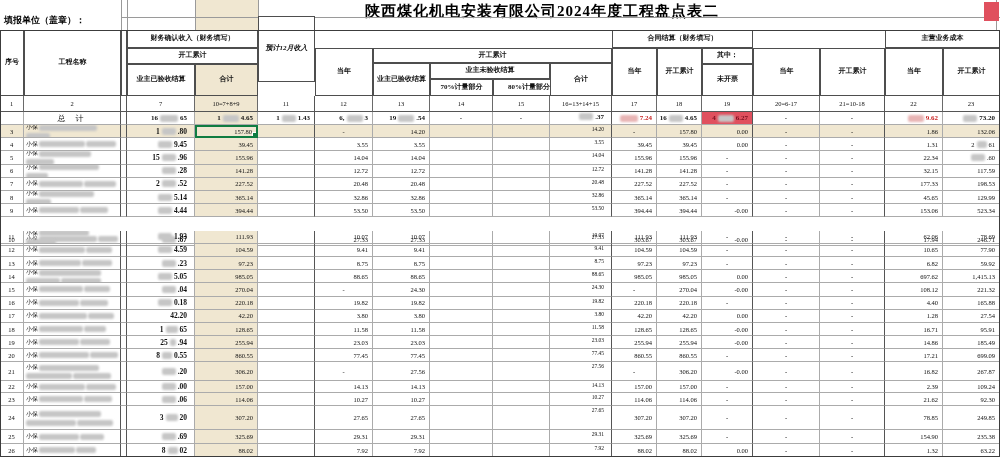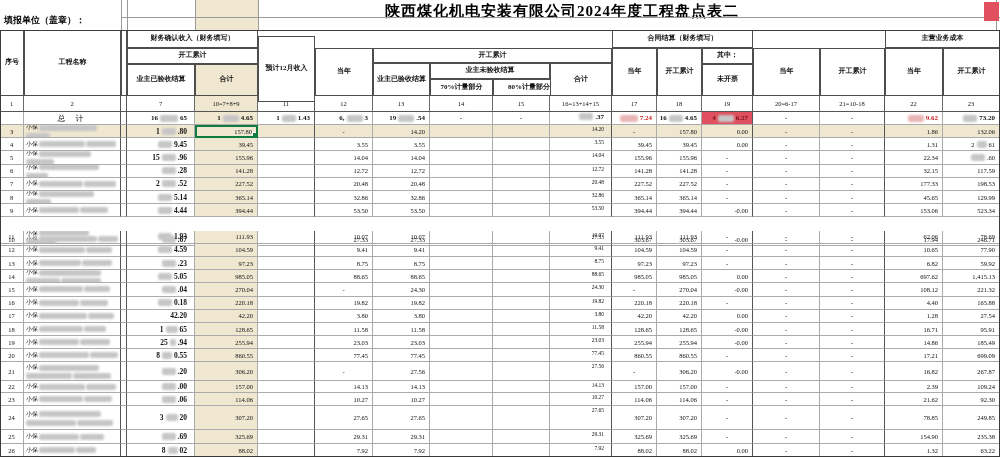--- a/index.html
+++ b/index.html
@@ -42,39 +42,39 @@
   .vblob.pink{background:var(--redactpink);}
   .vline{background:#9a9a9a;width:1px;}
   .hline{background:#9a9a9a;height:1px;}
   .colnum{border-color:#6a6a6a;font-weight:normal;font-size:6.5px;}
 </style>
 </head>
 <body>
 
 <div class="sheet">
 
-  <div class="abs title" style="left:312px;top:2px;width:500px;">陕西煤化机电安装有限公司2024年度工程盘点表二</div>
+  <div class="abs title" style="left:292px;top:2px;width:500px;">陕西煤化机电安装有限公司2024年度工程盘点表二</div>
   <div class="abs unit" style="left:4px;top:14px;">填报单位（盖章）：</div>
   <div class="abs beigebg" style="left:195px;top:0;width:63px;height:30px;"></div>
   <div class="abs hline" style="left:121px;top:17px;width:879px;"></div>
   <div class="abs vline" style="left:121px;top:0;height:30px;"></div>
   <div class="abs vline" style="left:127px;top:0;height:30px;"></div>
   <div class="abs vline" style="left:195px;top:0;height:30px;"></div>
   <div class="abs vline" style="left:258px;top:0;height:30px;"></div>
   <div class="abs vline" style="left:996px;top:0;height:30px;"></div>
   <div class="abs" style="left:984px;top:2px;width:15px;height:19px;background:var(--redfill);"></div>
 
   <div class="hc" style="left:0;top:30px;width:24px;height:66px;">序号</div>
   <div class="hc" style="left:24px;top:30px;width:97px;height:66px;">工程名称</div>
   <div class="hc" style="left:121px;top:30px;width:6px;height:66px;"></div>
   <div class="hc" style="left:127px;top:30px;width:131px;height:18px;">财务确认收入（财务填写）</div>
   <div class="hc" style="left:127px;top:48px;width:131px;height:16px;">开工累计</div>
   <div class="hc" style="left:127px;top:64px;width:68px;height:32px;">业主已验收结算</div>
   <div class="hc beigebg" style="left:195px;top:64px;width:63px;height:32px;">合计</div>
-  <div class="hc" style="left:258px;top:36px;width:57px;height:66px;">预计12月收入</div>
+  <div class="hc" style="left:258px;top:16px;width:57px;height:66px;font-style:italic;">预计12月收入</div>
   <div class="hc" style="left:315px;top:48px;width:58px;height:48px;">当年</div>
   <div class="hc" style="left:373px;top:48px;width:239px;height:15px;">开工累计</div>
   <div class="hc" style="left:373px;top:63px;width:57px;height:33px;">业主已验收结算</div>
   <div class="hc" style="left:430px;top:63px;width:120px;height:16px;">业主未验收结算</div>
   <div class="hc" style="left:430px;top:79px;width:63px;height:17px;">70%计量部分</div>
   <div class="hc" style="left:493px;top:79px;width:72px;height:17px;">80%计量部分</div>
   <div class="hc" style="left:550px;top:63px;width:62px;height:33px;">合计</div>
   <div class="hc" style="left:612px;top:30px;width:141px;height:18px;">合同结算（财务填写）</div>
   <div class="hc" style="left:612px;top:48px;width:45px;height:48px;">当年</div>
   <div class="hc" style="left:657px;top:48px;width:45px;height:48px;">开工累计</div>

